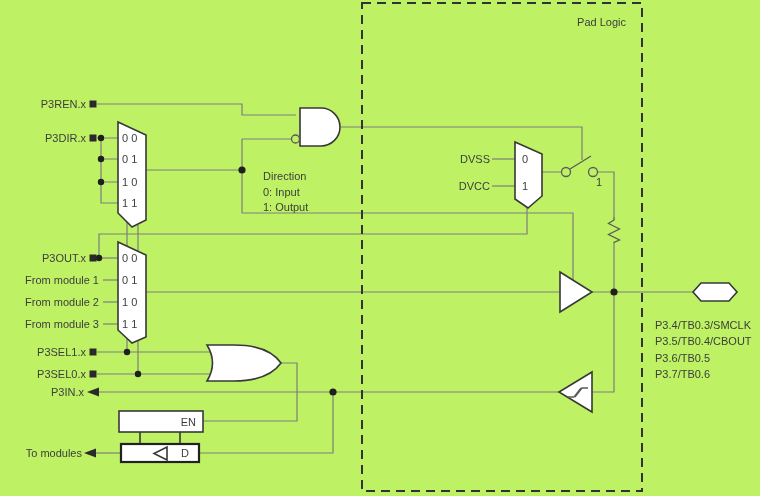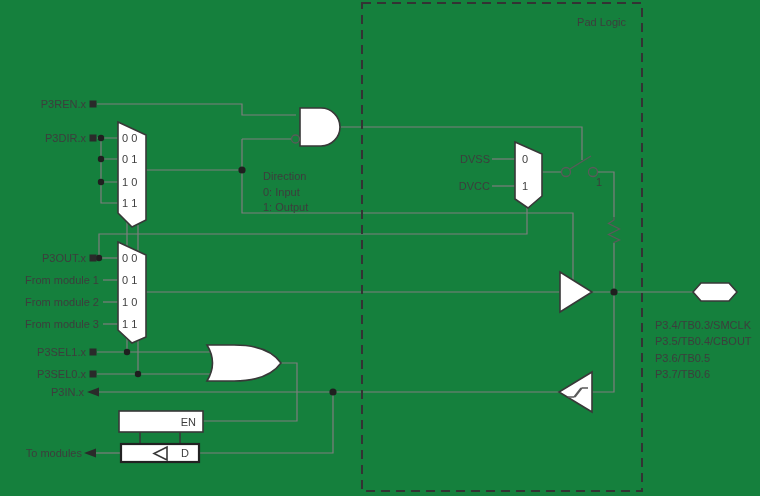--- a/index.html
+++ b/index.html
@@ -1,16 +1,16 @@
 <!DOCTYPE html>
 <html><head>
 <meta charset="utf-8">
 <style>
   html,body{margin:0;padding:0;background:#ffffff;}
-  .stage{position:relative;width:760px;height:496px;background:#15803d;overflow:hidden;
+  .stage{position:relative;width:760px;height:496px;background:#bef264;overflow:hidden;
          font-family:"Liberation Sans", sans-serif;}
   svg{display:block;}
   svg text{font-family:"Liberation Sans", sans-serif;font-size:11px;fill:#3d3d3d;}
   .wire{stroke:#7e7e7e;stroke-width:1.2;fill:none;}
   .sym{stroke:#383838;stroke-width:1.6;fill:#ffffff;}
   .symthin{stroke:#5a5a5a;stroke-width:1.3;fill:none;}
   .dot{fill:#1f1f1f;stroke:none;}
   .term{fill:#2a2a2a;stroke:none;}
   .arrow{fill:#2a2a2a;stroke:none;}
   .dashedbox{fill:none;stroke:#333333;stroke-width:2;stroke-dasharray:9 6;}

